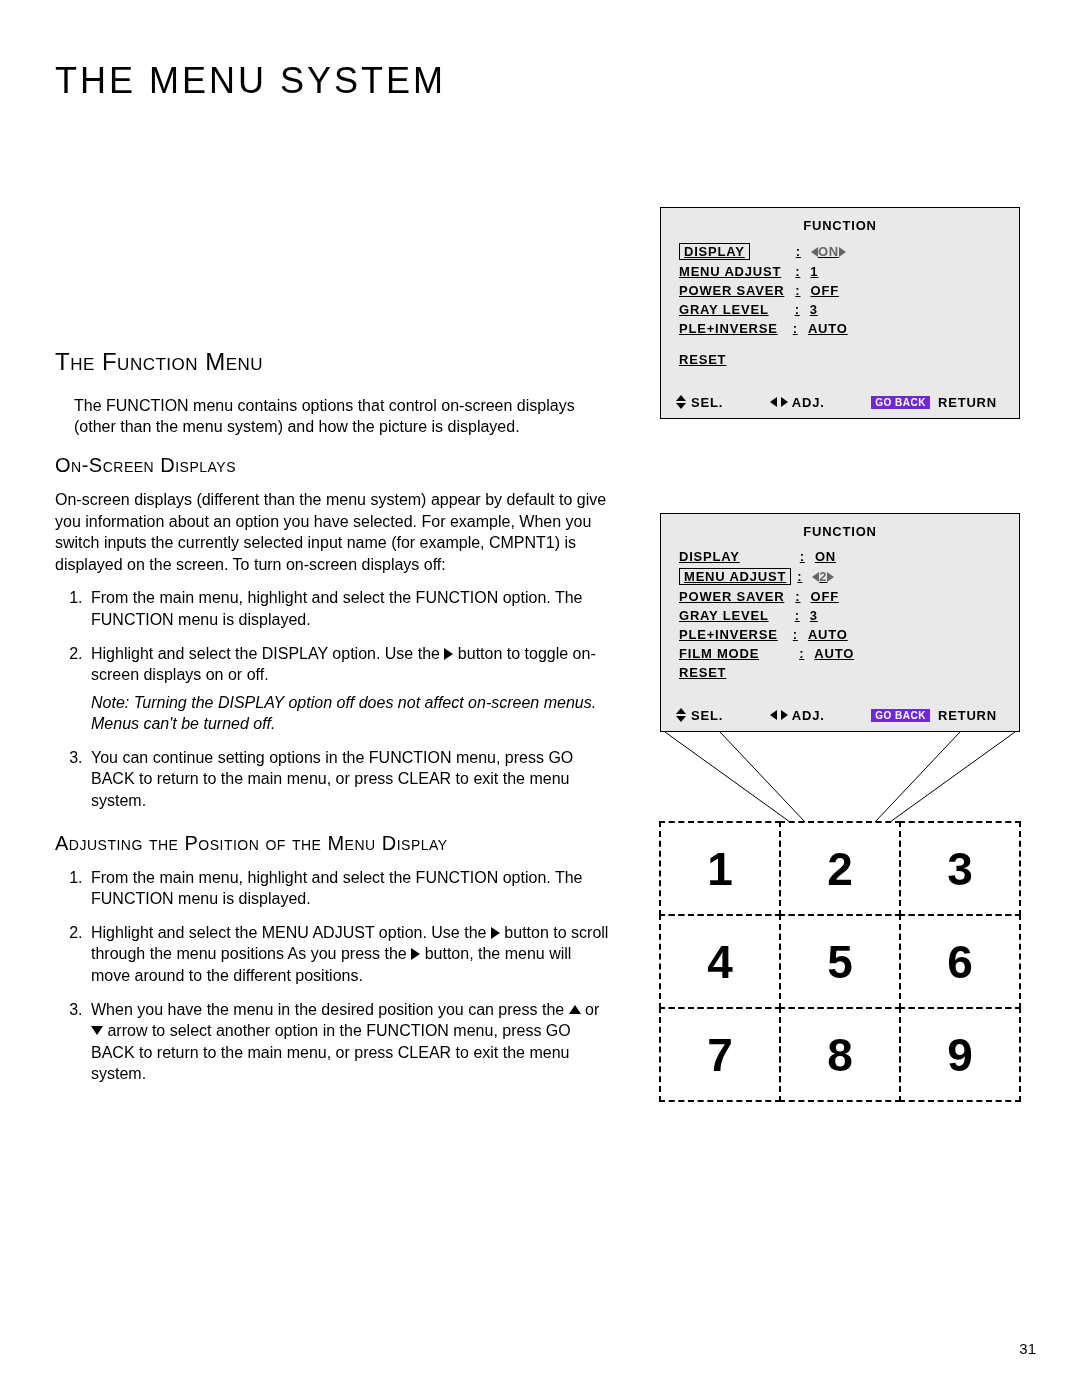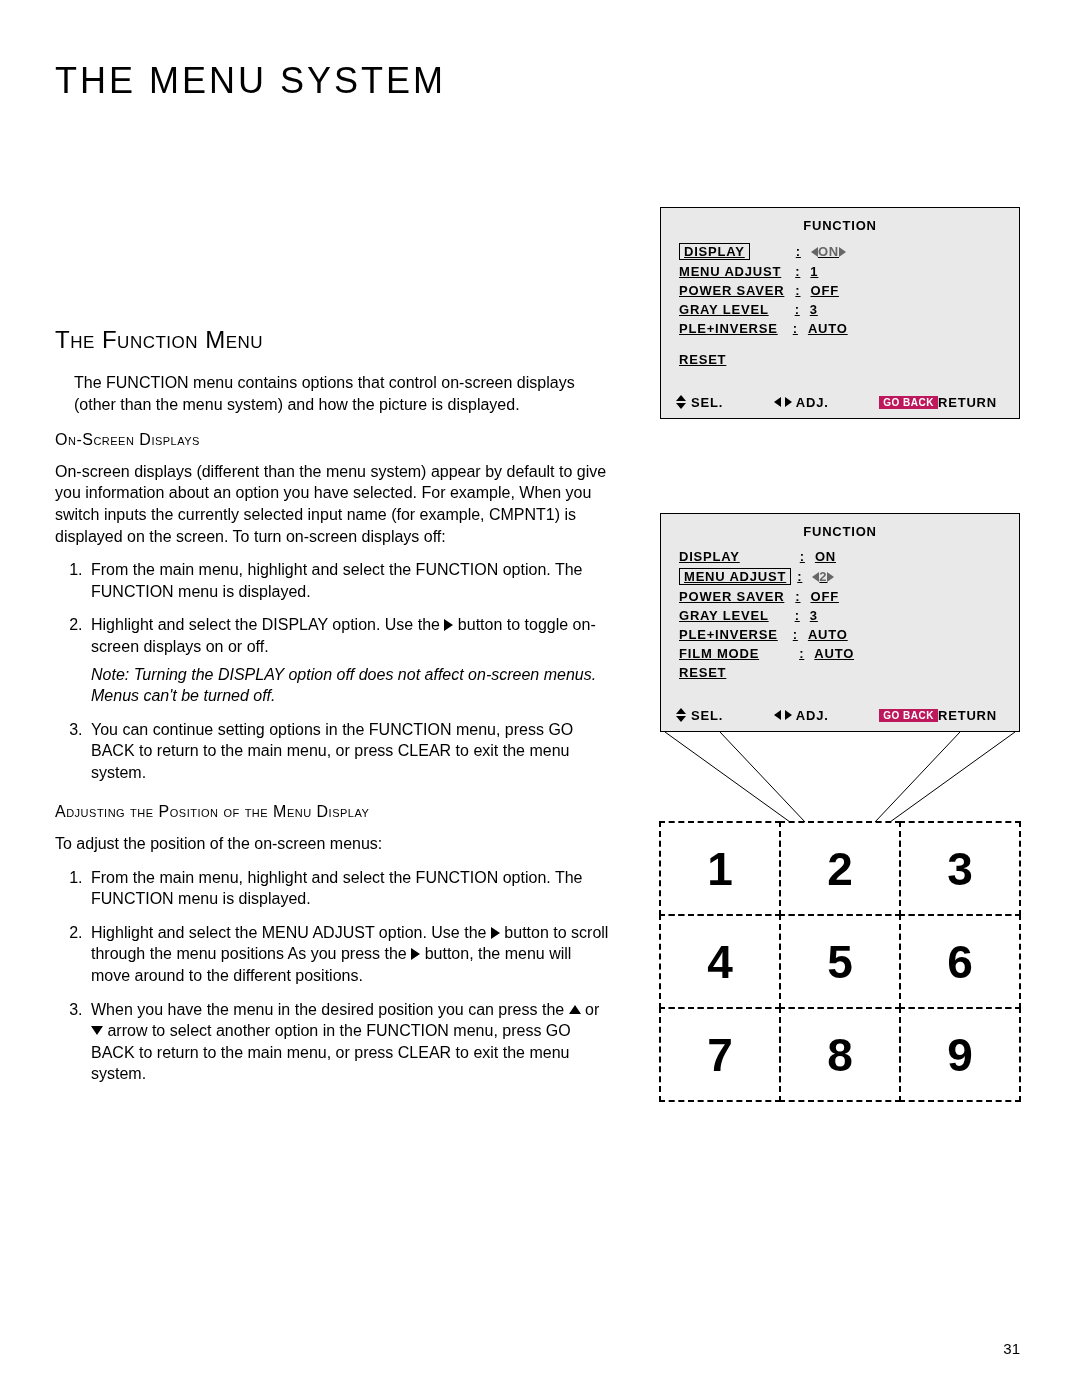--- a/index.html
+++ b/index.html
@@ -33,21 +33,21 @@
     flex: 1;
     font-size: 16px;
     line-height: 1.35;
   }
   .right {
     width: 360px;
     flex-shrink: 0;
   }
   .intro { margin-bottom: 28px; margin-left: 19px; }
   .sub-title {
-    font-size: 16px;
+    font-size: 20px;
     font-variant: small-caps;
     letter-spacing: 0.5px;
     margin: 14px 0 10px 0;
   }
   .para { margin-bottom: 12px; }
   ol.steps {
     list-style: decimal;
     padding-left: 32px;
     margin-bottom: 16px;
   }
@@ -152,25 +152,25 @@
     border-right:7px solid #000;
   }
   .adj-icon::after{
     content:""; position:absolute; right:0; top:0;
     border-top:5px solid transparent;
     border-bottom:5px solid transparent;
     border-left:7px solid #000;
   }
   .goback-badge {
     display:inline-block;
-    background:#be185d; color:#fff;
+    background:#6d28d9; color:#fff;
     font-size:10px; padding:1px 4px;
     letter-spacing:0.5px;
     vertical-align:1px;
-    margin-right:0;
+    margin-right:8px;
   }
   .right-lower { position: relative; }
   svg.connector { display:block; }
   .pos-grid {
     width: 360px;
     display: grid;
     grid-template-columns: repeat(3, 1fr);
     gap: 0;
     border-collapse: collapse;
   }
@@ -186,21 +186,21 @@
     margin: -1px;
   }
   .caption {
     font-style: italic;
     font-size: 14px;
     line-height:1.35;
     margin-top: 14px;
   }
   .pagenum {
     position: absolute;
-    right: 60px;
+    right: 44px;
     bottom: 40px;
     font-size: 15px;
   }
 </style>
 </head>
 <body>
 
 <div class="page-title">THE MENU SYSTEM</div>
 
 <div class="cols">
@@ -213,21 +213,20 @@
     <ol class="steps">
       <li>From the main menu, highlight and select the FUNCTION option. The FUNCTION menu is displayed.</li>
       <li>
         <span>Highlight and select the DISPLAY option. Use the </span><span class="tri-r"></span><span> button to toggle on-screen displays on or off.</span>
         <div class="note">Note: Turning the DISPLAY option off does not affect on-screen menus. Menus can't be turned off.</div>
       </li>
       <li>You can continue setting options in the FUNCTION menu, press GO BACK to return to the main menu, or press CLEAR to exit the menu system.</li>
     </ol>
 
     <div class="sub-title" style="margin-top:18px;">Adjusting the Position of the Menu Display</div>
-    <div class="para">To adjust the position of the on-screen menus:</div>
     <ol class="steps">
       <li>From the main menu, highlight and select the FUNCTION option. The FUNCTION menu is displayed.</li>
       <li>
         <span>Highlight and select the MENU ADJUST option. Use the </span><span class="tri-r"></span><span> button to scroll through the menu positions As you press the </span><span class="tri-r"></span><span> button, the menu will move around to the different positions.</span>
       </li>
       <li>
         <span>When you have the menu in the desired position you can press the </span><span class="tri-up"></span><span> or </span><span class="tri-down"></span><span> arrow to select another option in the FUNCTION menu, press GO BACK to return to the main menu, or press CLEAR to exit the menu system.</span>
       </li>
     </ol>
   </div>

